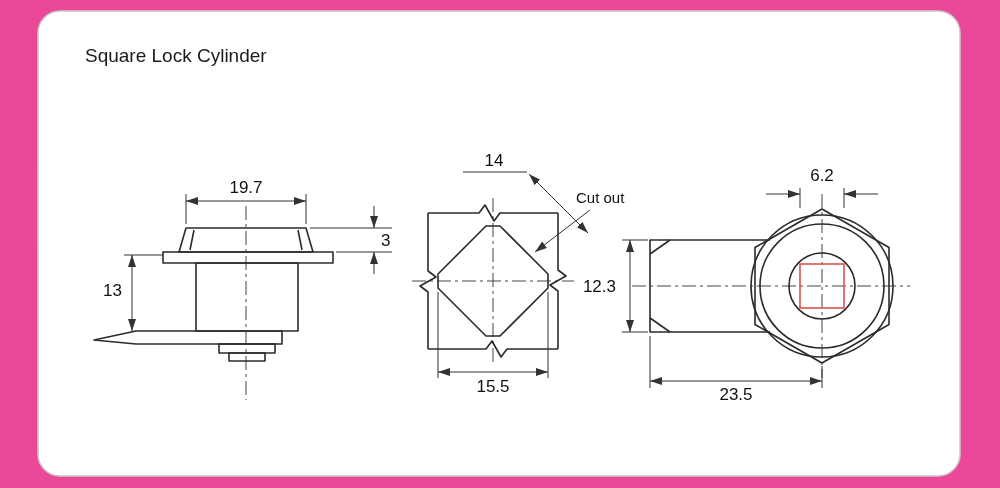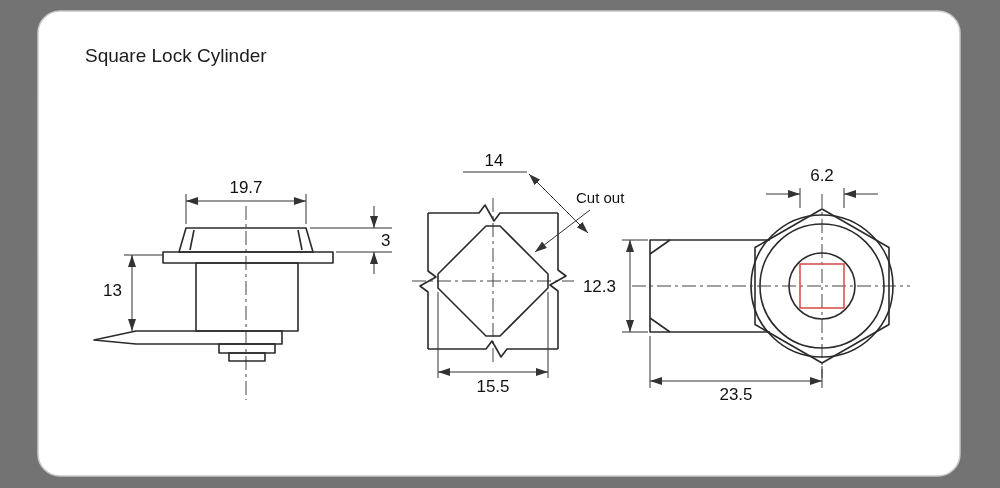--- a/index.html
+++ b/index.html
@@ -1,19 +1,19 @@
 <!DOCTYPE html>
 <html><head>
 <meta charset="utf-8">
 <style>
   html,body{margin:0;padding:0;background:#ffffff;}
   .canvas{
     position:relative;
     width:1000px;height:488px;
-    background:#737373;
+    background:#ec4899;
     font-family:"Liberation Sans", sans-serif;
     overflow:hidden;
   }
   svg{position:absolute;left:0;top:0;}
   .obj{fill:none;stroke:#2b2b2b;stroke-width:1.6;stroke-linejoin:round;}
   .thin{fill:none;stroke:#333333;stroke-width:1;}
   .cl{fill:none;stroke:#444444;stroke-width:1;stroke-dasharray:14 4 3 4;}
   .dimtext{fill:#111111;font-size:17px;font-family:"Liberation Sans",sans-serif;}
   .notetext{fill:#111111;font-size:15px;font-family:"Liberation Sans",sans-serif;}
   .titletext{fill:#1c1c1c;font-size:19px;font-family:"Liberation Sans",sans-serif;}

